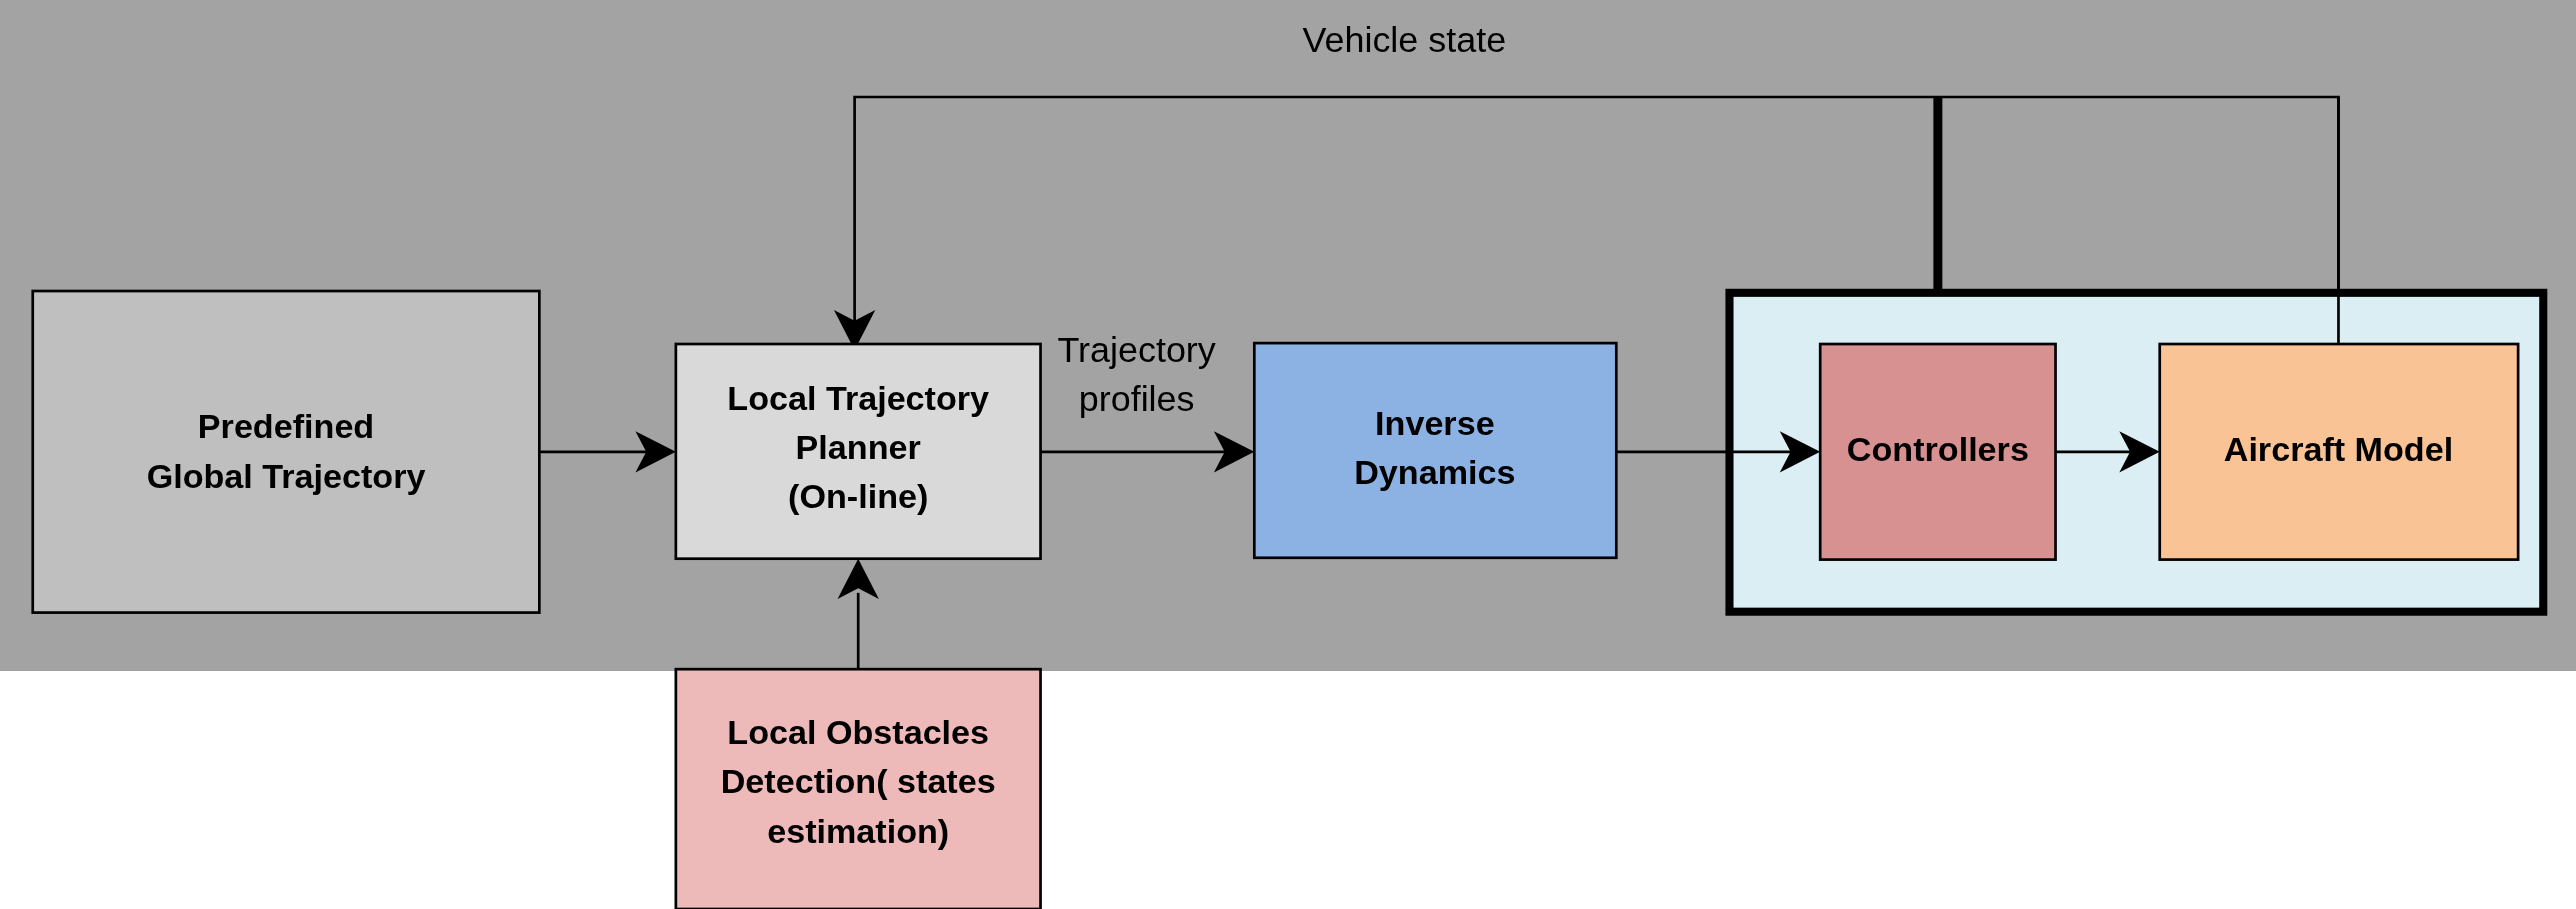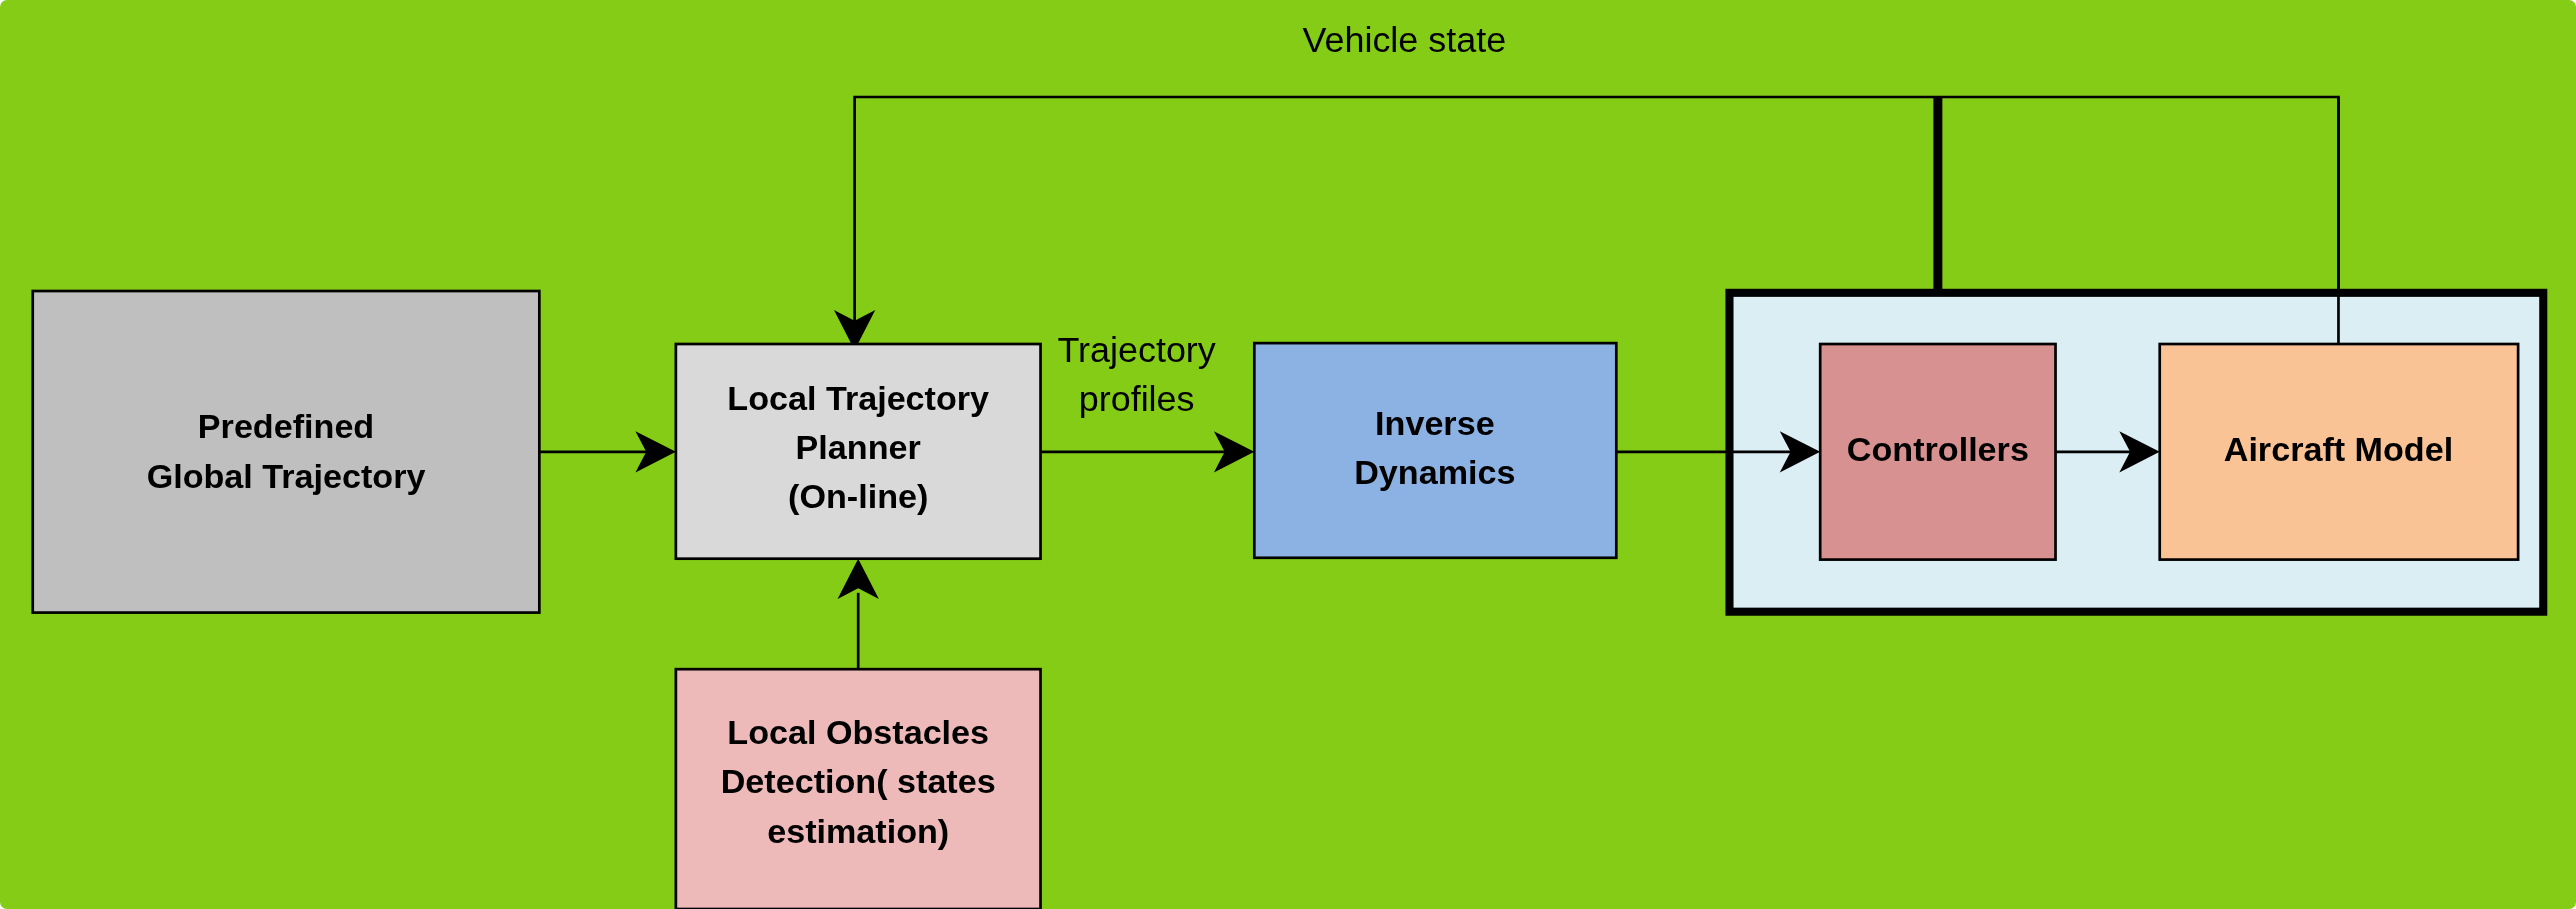--- a/index.html
+++ b/index.html
@@ -9,23 +9,22 @@
   }
   body {
     width: 2576px;
     height: 909px;
     font-family: "Liberation Sans", sans-serif;
     overflow: hidden;
   }
   #diagram-root {
     position: relative;
     width: 2576px;
-    height: 909px;
-    background: #84cc16;
-    border-radius: 7px;
+    height: 671px;
+    background: #a3a3a3;
   }
   svg.diagram-canvas {
     position: absolute;
     top: 0;
     left: 0;
     width: 2576px;
     height: 909px;
   }
   .node-rect {
     stroke: #000000;

